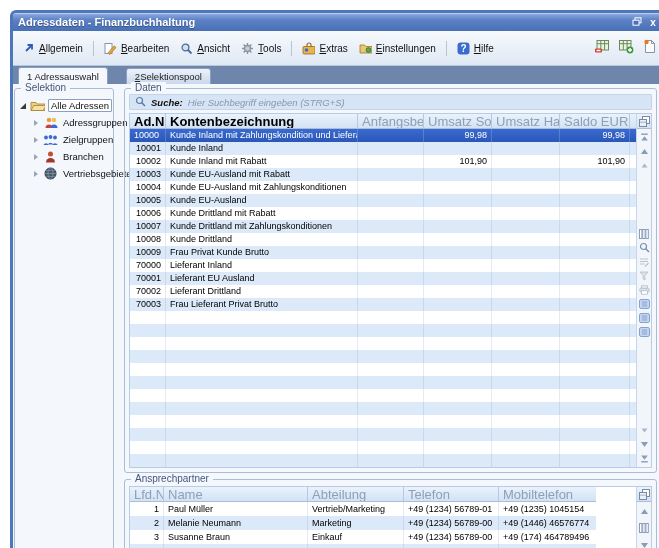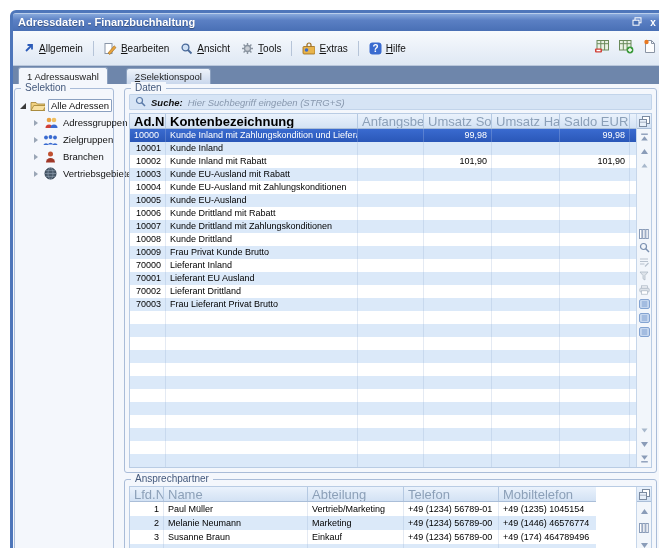--- a/index.html
+++ b/index.html
@@ -156,20 +156,29 @@
         <span class="menu-item">
     <span class="micon">
             <svg width="14" height="13">
               <rect x="1" y="4.5" width="12" height="7.5" rx="1" fill="#e8b44c" stroke="#9a6a1a" stroke-width="0.8"></rect>
               <path d="M5 4.5 V3 a2 2 0 0 1 4 0 V4.5" fill="none" stroke="#9a6a1a" stroke-width="1.2"></path>
               <circle cx="4.5" cy="8" r="1.8" fill="#3a6bd0"></circle>
             </svg>
           </span>
     <span class="mlabel"><u>E</u>xtras</span>
   </span>
+        <span class="menu-item">
+    <span class="micon">
+            <svg width="14" height="12">
+              <path d="M1 3 h4.5 L7 4.5 H13 V11 H1 Z" fill="#e8c86a" stroke="#9a7a2a" stroke-width="0.8"></path>
+              <circle cx="9.5" cy="8" r="2.4" fill="#58a858" stroke="#2a6a2a" stroke-width="0.7"></circle>
+            </svg>
+          </span>
+    <span class="mlabel"><u>E</u>instellungen</span>
+  </span>
         <span class="menu-sep"></span>
         <span class="menu-item">
     <span class="micon">
             <svg width="13" height="13">
               <rect x="0.5" y="0.5" width="12" height="12" rx="3" fill="#3a6bd0"></rect>
               <text x="6.5" y="10" font-size="10" font-weight="bold" fill="#fff" text-anchor="middle" font-family="Liberation Sans,sans-serif">?</text>
             </svg>
           </span>
     <span class="mlabel"><u>H</u>ilfe</span>
   </span>

